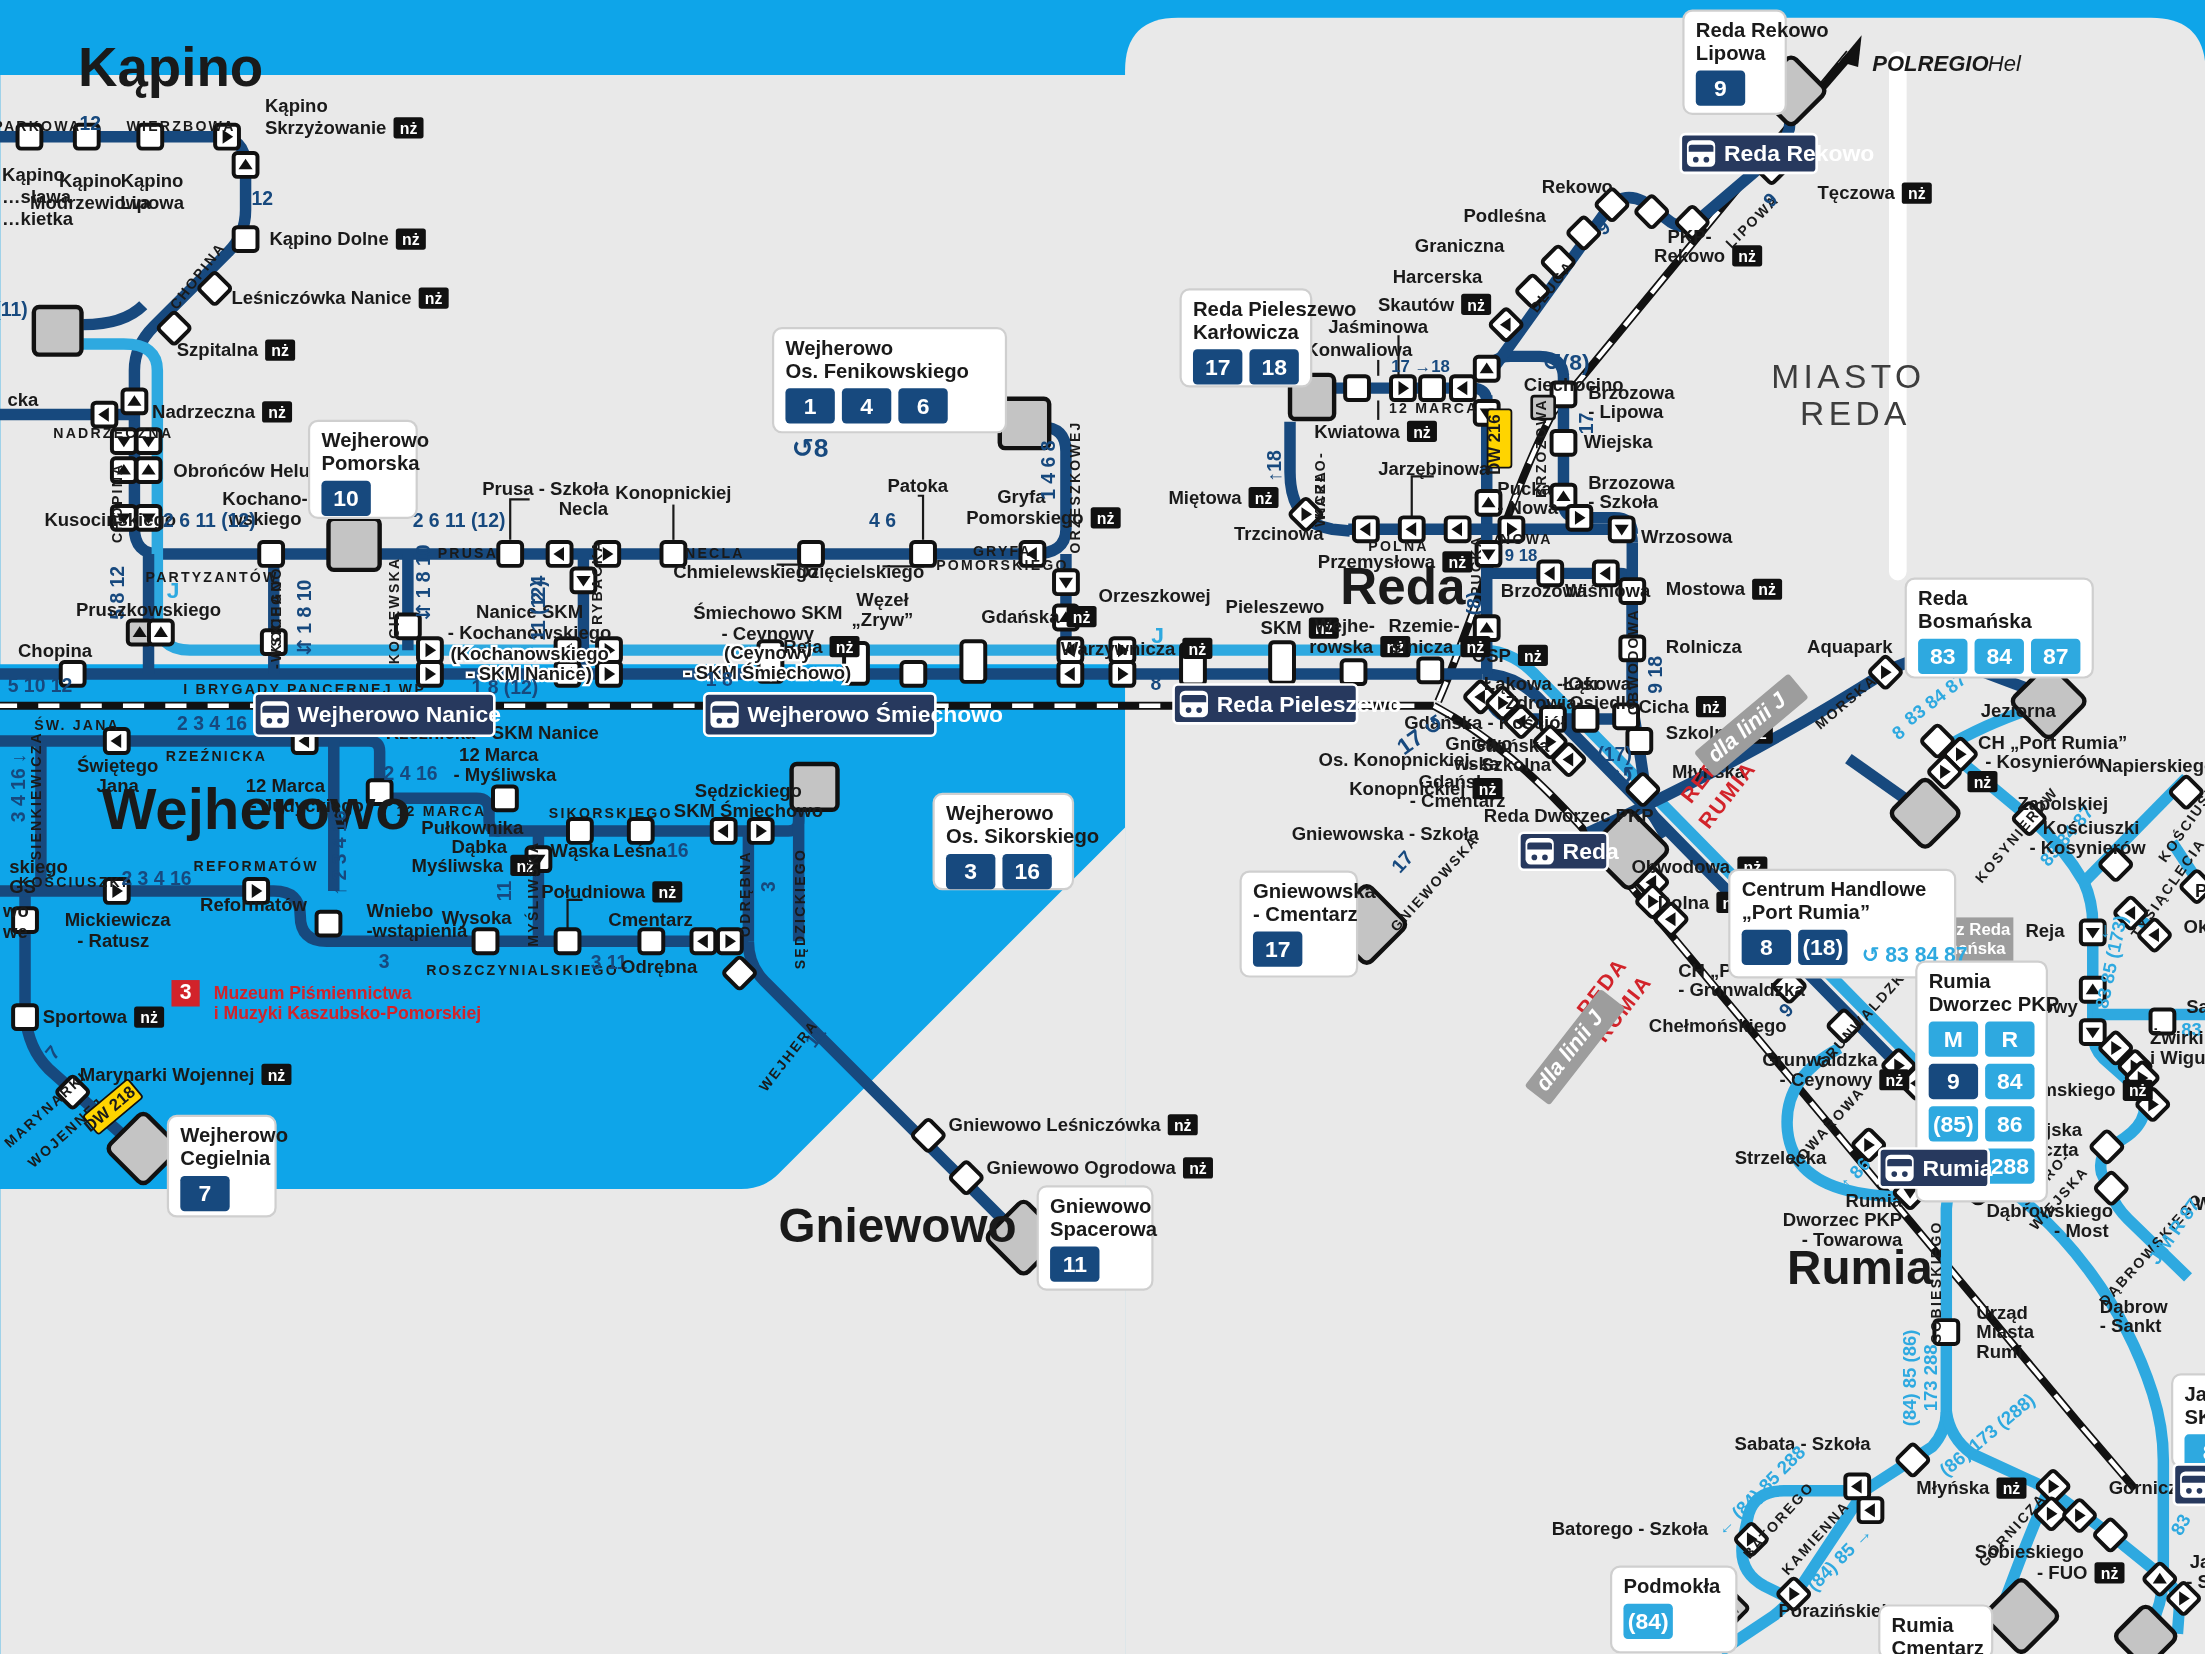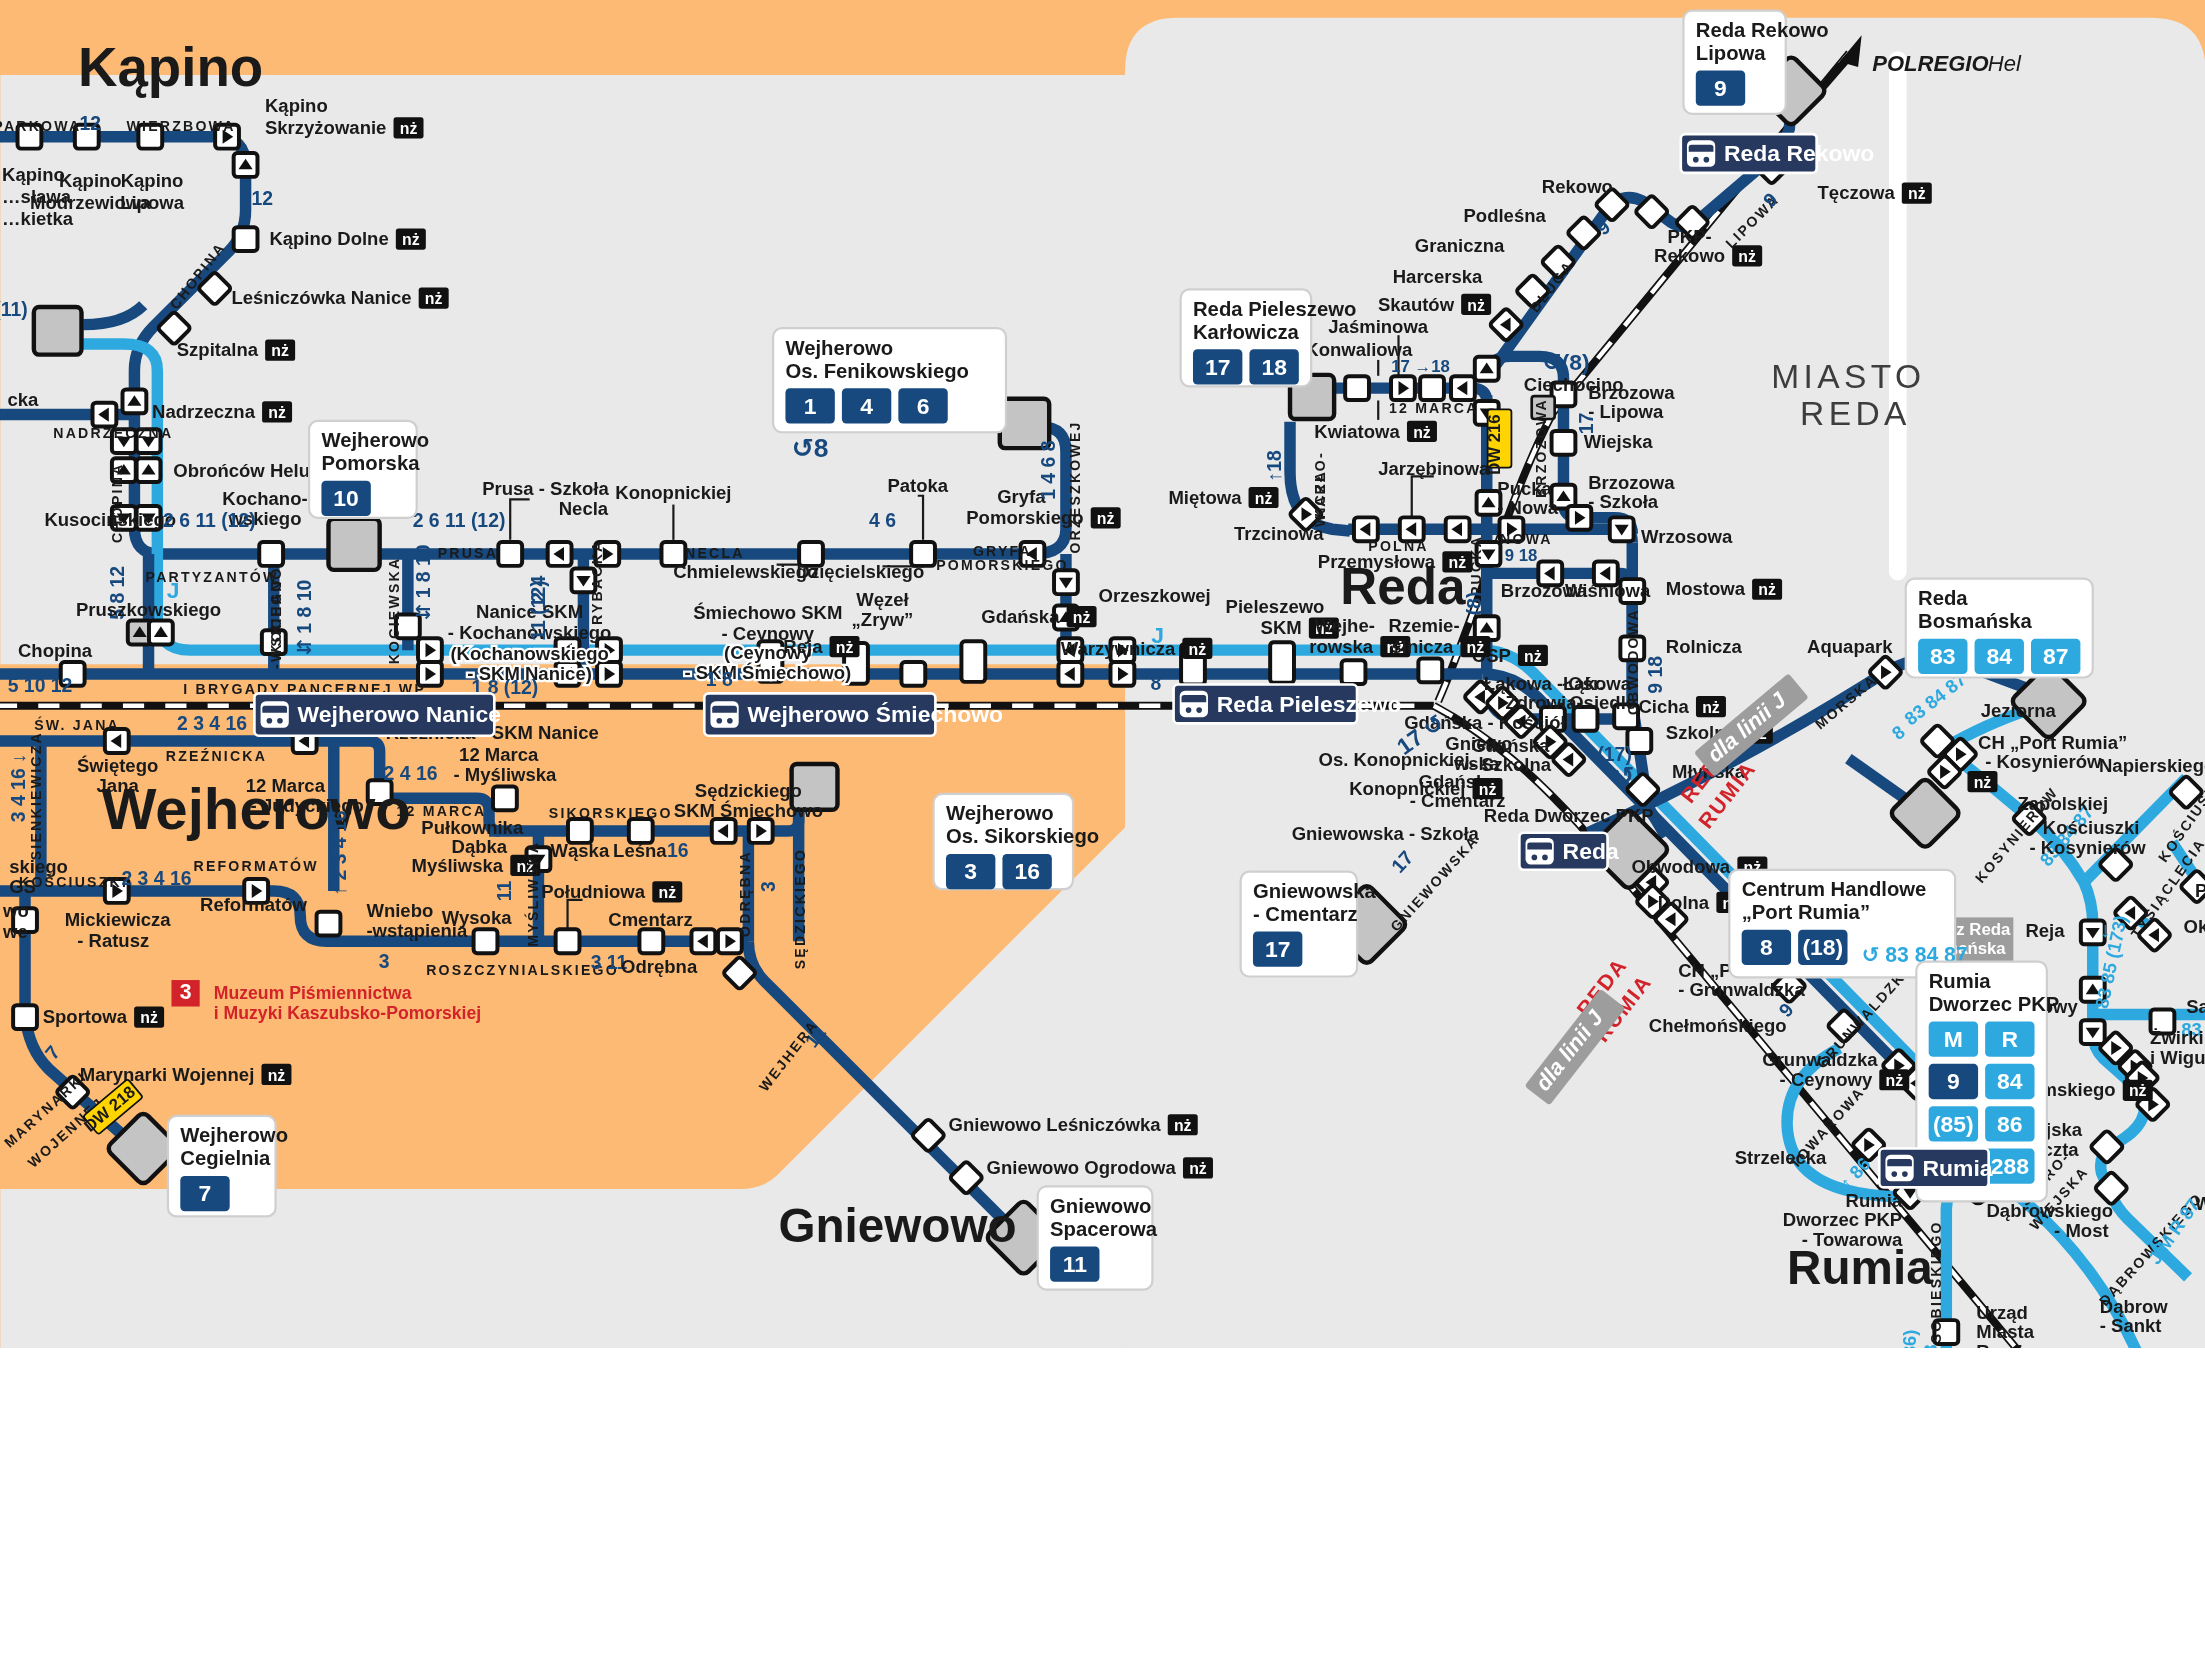--- a/index.html
+++ b/index.html
@@ -1,16 +1,16 @@
 <!DOCTYPE html>
 <html style="font-size:14px"><head>
 <meta charset="utf-8">
 <style>
   html,body{margin:0;padding:0;background:#fff;}
-  #map-wrap{width:2206px;height:1348px;position:relative;background:#fdba74;overflow:hidden;}
+  #map-wrap{width:2206px;height:1654px;position:relative;background:#0ea5e9;overflow:hidden;}
   svg{display:block;}
   text{font-family:"Liberation Sans","DejaVu Sans",sans-serif;}
 </style>
 </head>
 <body>
 
 <div id="map-wrap">
   <svg id="map" width="2206" height="1654" viewBox="0 0 2500 1875" xmlns="http://www.w3.org/2000/svg">
       <path d="M0,85 H1395 Q1455,85 1455,145 V693 Q1455,753 1395,753 H0 Z" fill="#E9E9E9"></path>
       <path d="M1275,80 Q1275,20 1335,20 H2438 Q2500,20 2500,82 V1875 H1275 Z" fill="#E9E9E9"></path>

